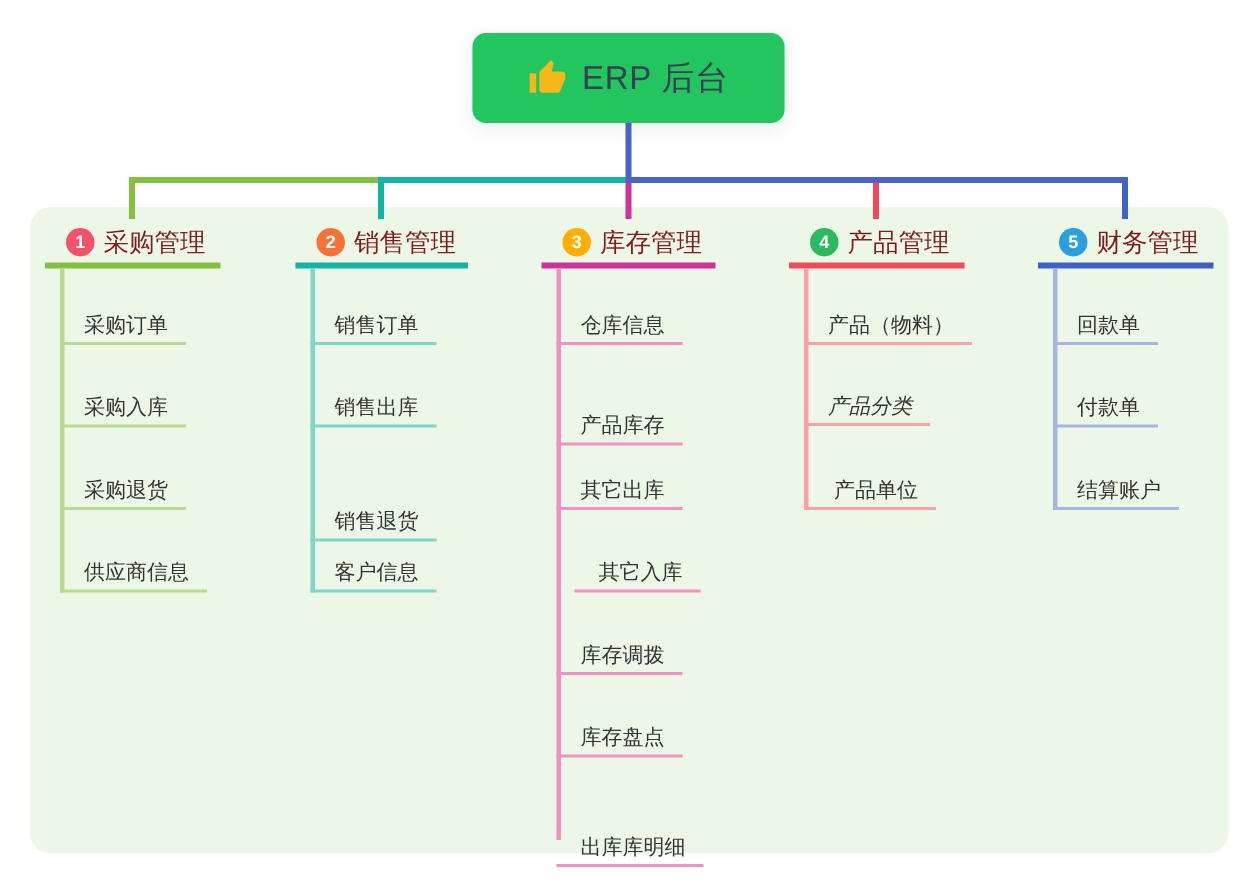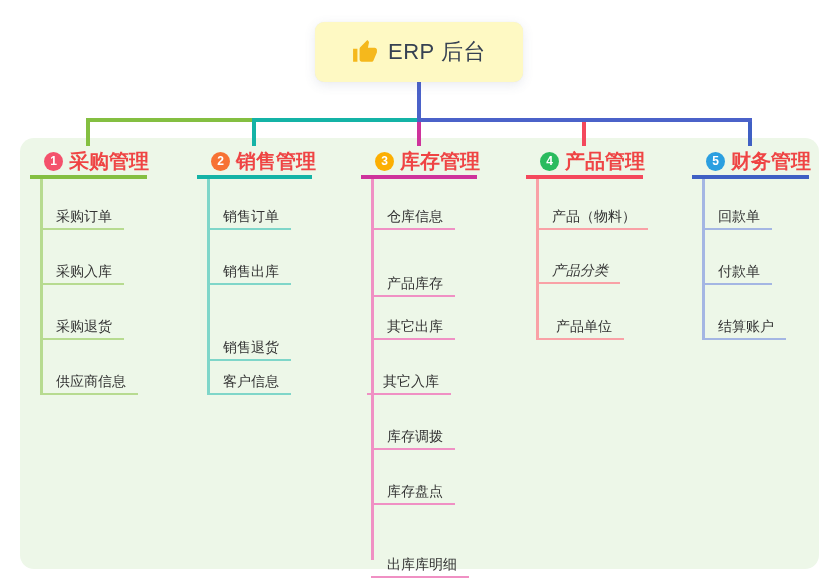--- a/index.html
+++ b/index.html
@@ -7,39 +7,39 @@
     position:relative;width:839px;height:588px;overflow:hidden;
     background:#ffffff;
     font-family:"Liberation Sans","DejaVu Sans",sans-serif;
   }
   #panel{
     position:absolute;left:20px;top:138px;width:799px;height:431px;
     border-radius:14px;
   }
   #root-node{
     position:absolute;left:315px;top:22px;width:208px;height:60px;
-    background:#fef9c3;border-radius:9px;
+    background:#22c55e;border-radius:9px;
     box-shadow:0 3px 12px rgba(70,90,120,.12), 0 0 1px rgba(0,0,0,.08);
     display:flex;align-items:center;justify-content:center;gap:10px;
   }
   #root-node .root-title{
     font-size:22px;font-weight:500;color:#364152;letter-spacing:.5px;
     white-space:nowrap;
   }
   .seg{position:absolute;}
   .branch-heading{
     position:absolute;top:150px;height:22px;display:flex;align-items:center;gap:6px;
     white-space:nowrap;
   }
   .badge{
     width:19px;height:19px;border-radius:50%;
     display:flex;align-items:center;justify-content:center;
     color:#ffffff;font-size:12px;font-weight:700;flex:0 0 19px;
   }
-  .branch-label{font-size:20px;font-weight:700;color:#ef4444;}
+  .branch-label{font-size:17px;font-weight:400;color:#7f1d1d;}
   .underline{position:absolute;height:4px;}
   .spine{position:absolute;width:2.5px;}
   .child-node{
     position:absolute;
     font-size:14px;line-height:16px;color:#333333;
     padding:0 12px 4px 16px;
     border-bottom-style:solid;border-bottom-width:2px;
     white-space:nowrap;
   }
 </style>
@@ -92,21 +92,21 @@
       <div class="child-node" style="left: 207px; top: 373px; border-bottom-color: rgb(127, 214, 201);">客户信息</div>
       <div class="branch-heading" style="left: 375px;">
         <span class="badge" style="background: rgb(252, 175, 2);">3</span>
         <span class="branch-label">库存管理</span>
       </div>
       <div class="underline" style="left: 361px; top: 175px; width: 116px; background: rgb(206, 51, 156);"></div>
       <div class="spine" style="left: 371px; top: 179px; height: 381px; background: rgb(240, 144, 196);"></div>
       <div class="child-node" style="left: 371px; top: 208px; border-bottom-color: rgb(240, 144, 196);">仓库信息</div>
       <div class="child-node" style="left: 371px; top: 263px; border-bottom-color: rgb(240, 144, 196); margin-top: 12px;">产品库存</div>
       <div class="child-node" style="left: 371px; top: 318px; border-bottom-color: rgb(240, 144, 196);">其它出库</div>
-      <div class="child-node" style="left: 367px; top: 373px; border-bottom-color: rgb(240, 144, 196);">其它入库</div>
+      <div class="child-node" style="left: 383px; top: 373px; border-bottom-color: rgb(240, 144, 196);">其它入库</div>
       <div class="child-node" style="left: 371px; top: 428px; border-bottom-color: rgb(240, 144, 196);">库存调拨</div>
       <div class="child-node" style="left: 371px; top: 483px; border-bottom-color: rgb(240, 144, 196);">库存盘点</div>
       <div class="child-node" style="left: 371px; top: 556px; border-bottom-color: rgb(240, 144, 196);">出库库明细</div>
       <div class="branch-heading" style="left: 540px;">
         <span class="badge" style="background: rgb(42, 187, 94);">4</span>
         <span class="branch-label">产品管理</span>
       </div>
       <div class="underline" style="left: 526px; top: 175px; width: 117px; background: rgb(244, 72, 92);"></div>
       <div class="spine" style="left: 536px; top: 179px; height: 161px; background: rgb(249, 161, 166);"></div>
       <div class="child-node" style="left: 536px; top: 208px; border-bottom-color: rgb(249, 161, 166);">产品（物料）</div>

